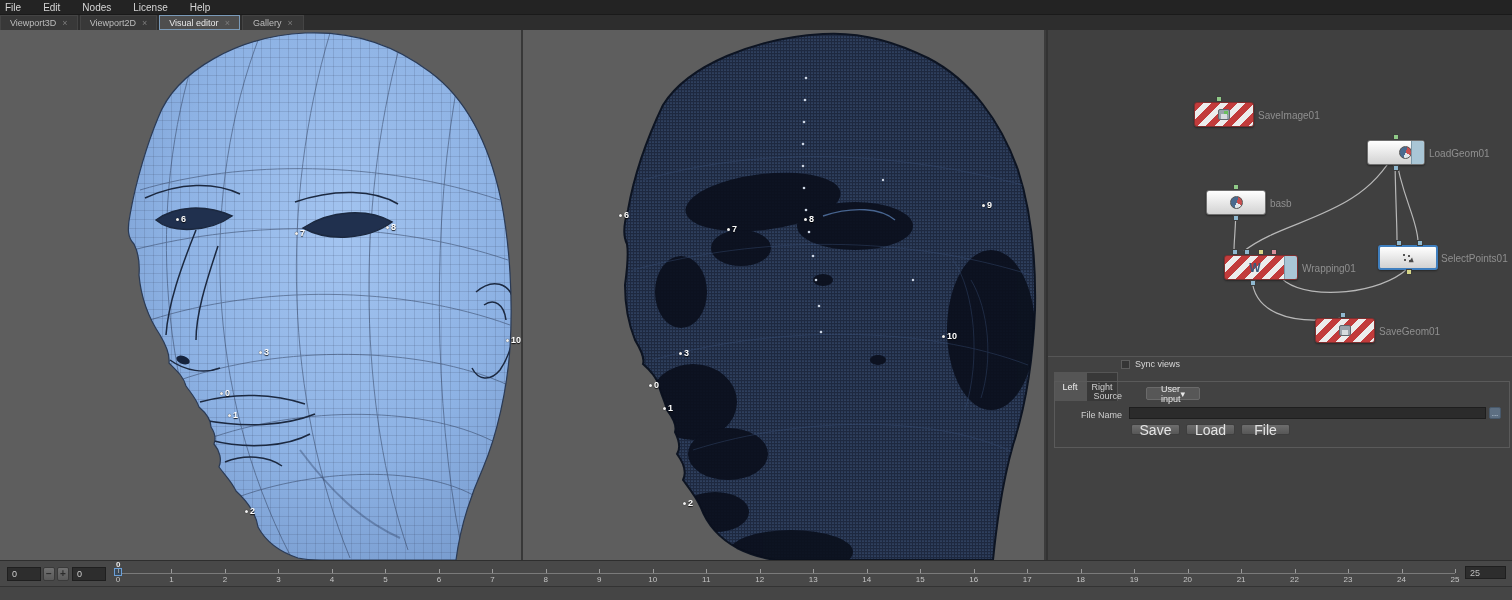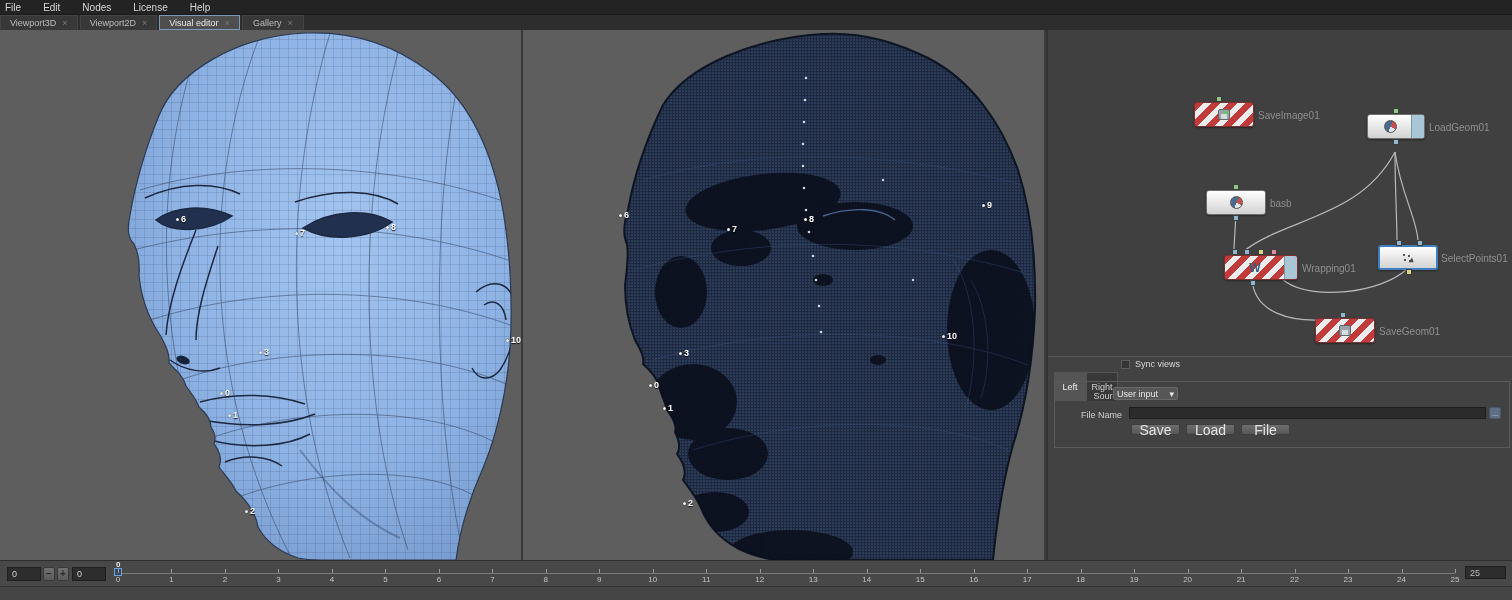--- a/index.html
+++ b/index.html
@@ -82,23 +82,23 @@
   #sync-box { width:9px; height:9px; background:#353535; border:1px solid #5c5c5c; }
   #ptabs { position:absolute; left:6px; top:15px; display:flex; }
   .ptab { min-width:32px; text-align:center; padding:9px 4px; background:#383838;
           border:1px solid #555; border-bottom:none; color:#cfcfcf; }
   .ptab.active { background:#555; color:#f0f0f0; }
   #groupbox { position:absolute; left:6px; top:24px; width:456px; height:67px;
               border:1px solid #5a5a5a; }
   .flabel { position:absolute; color:#cfcfcf; }
   #source-label { right:392px; top:34px; }
   #filename-label { right:392px; top:53px; }
-  #source-dd { position:absolute; left:65px; top:30px; width:65px; height:13px; background:#575757;
+  #source-dd { position:absolute; left:98px; top:30px; width:54px; height:13px; background:#575757;
                border:1px solid #6a6a6a; border-radius:2px; display:flex; align-items:center;
-               justify-content:space-between; padding:0 3px; color:#e8e8e8; }
+               justify-content:space-between; padding:0 14px; color:#e8e8e8; }
   #filename-input { position:absolute; left:81px; top:50px; width:357px; height:12px;
                background:#2b2b2b; border:1px solid #1e1e1e; color:#ddd; font-size:9px;
                padding:0 3px; font-family:"Liberation Sans", sans-serif; }
   #browse-btn { position:absolute; left:441px; top:50px; width:12px; height:12px;
                background:#5d6f82; border:1px solid #47586a; color:#cfe0ef; font-size:8px;
                display:flex; align-items:center; justify-content:center; border-radius:2px; }
   #pbtns { position:absolute; left:83px; top:67px; display:flex; gap:6px; }
   .pbtn { width:49px; height:11px; background:linear-gradient(#6d6d6d,#575757);
           border:1px solid #3e3e3e; border-radius:2px; color:#e4e4e4; text-align:center;
           line-height:10px; font-size:14px; }
@@ -356,21 +356,21 @@
           <path d="M204 249 C206 280 238 296 294 288"></path>
         </g>
       </svg>
 
       <div class="node striped" style="left:146px; top:72px; width:60px;">
         <span class="port green t" style="left:21px;"></span>
         <span class="icon-floppy green"></span>
         <span class="nlabel">SaveImage01</span>
       </div>
 
-      <div class="node" style="left:319px; top:84px; width:58px;">
+      <div class="node" style="left:319px; top:110px; width:58px;justify-content:flex-end;">
         <span class="port green t" style="left:25px;"></span>
         <span class="port blue b" style="left:25px;"></span>
         <span class="bluecap"></span>
         <span class="icon-pie" style="margin-right:12px;"></span>
         <span class="nlabel">LoadGeom01</span>
       </div>
 
       <div class="node" style="left:158px; top:160px; width:60px;">
         <span class="port green t" style="left:26px;"></span>
         <span class="port blue b" style="left:26px;"></span>

